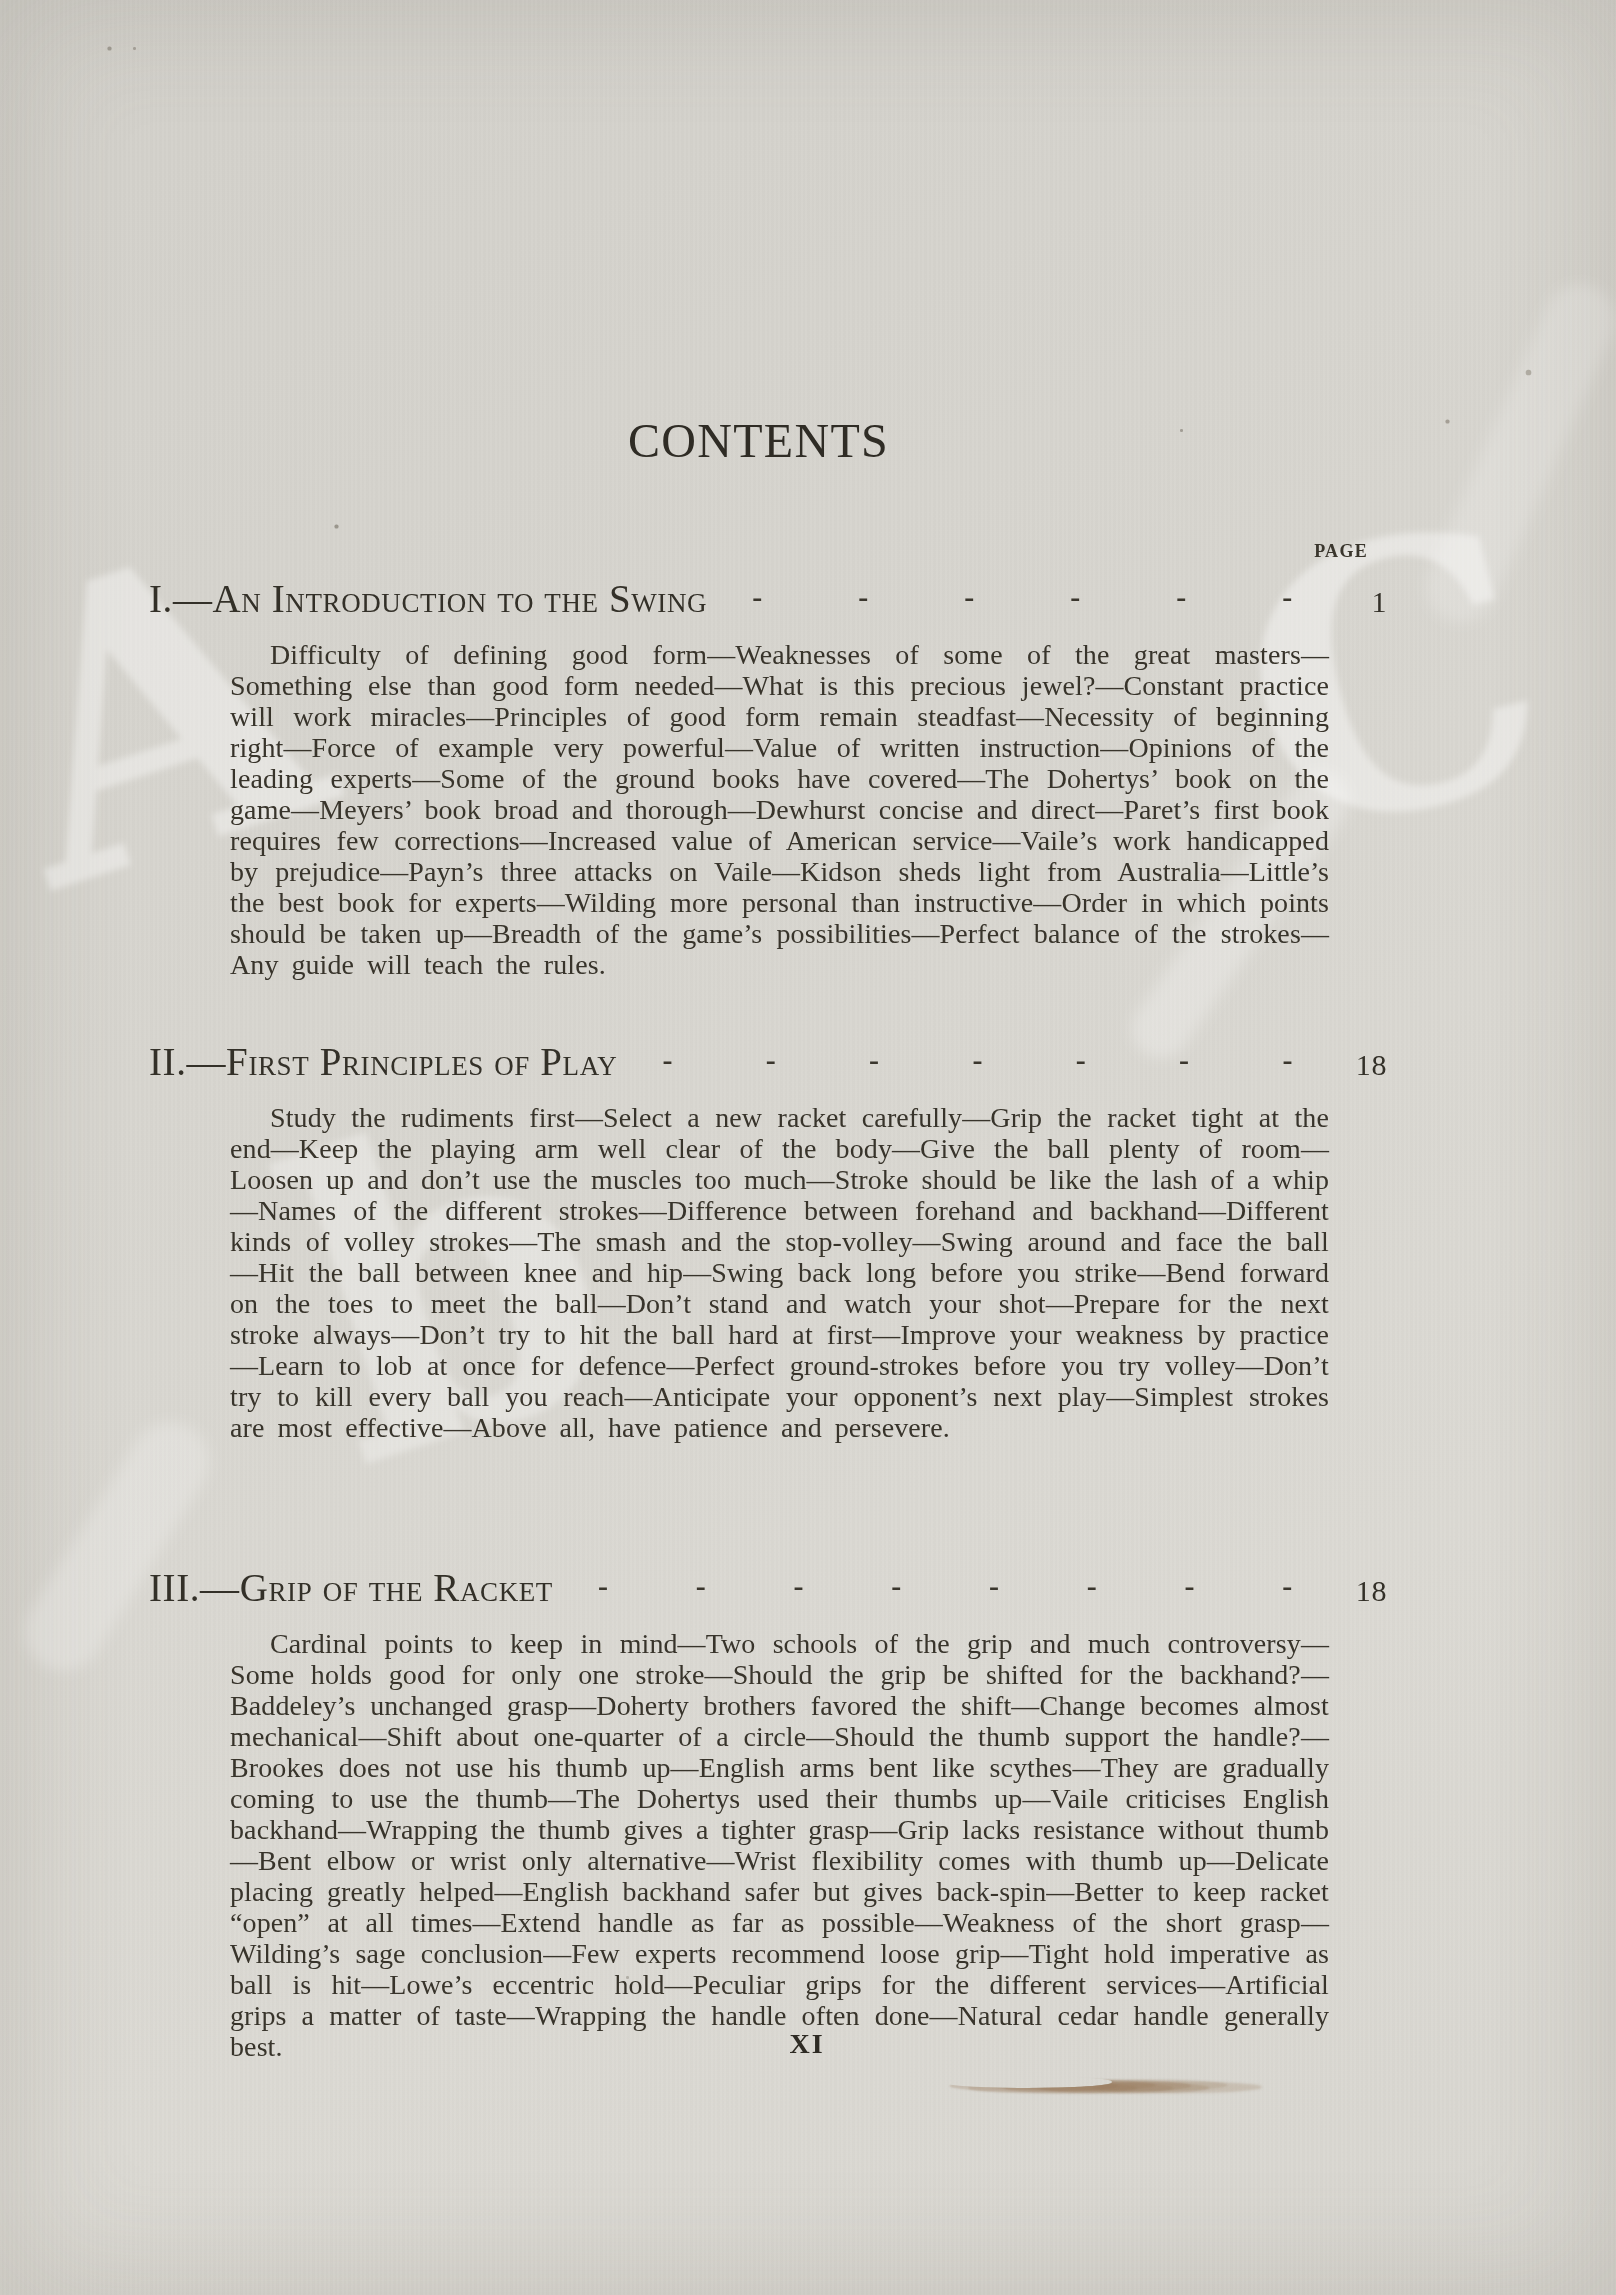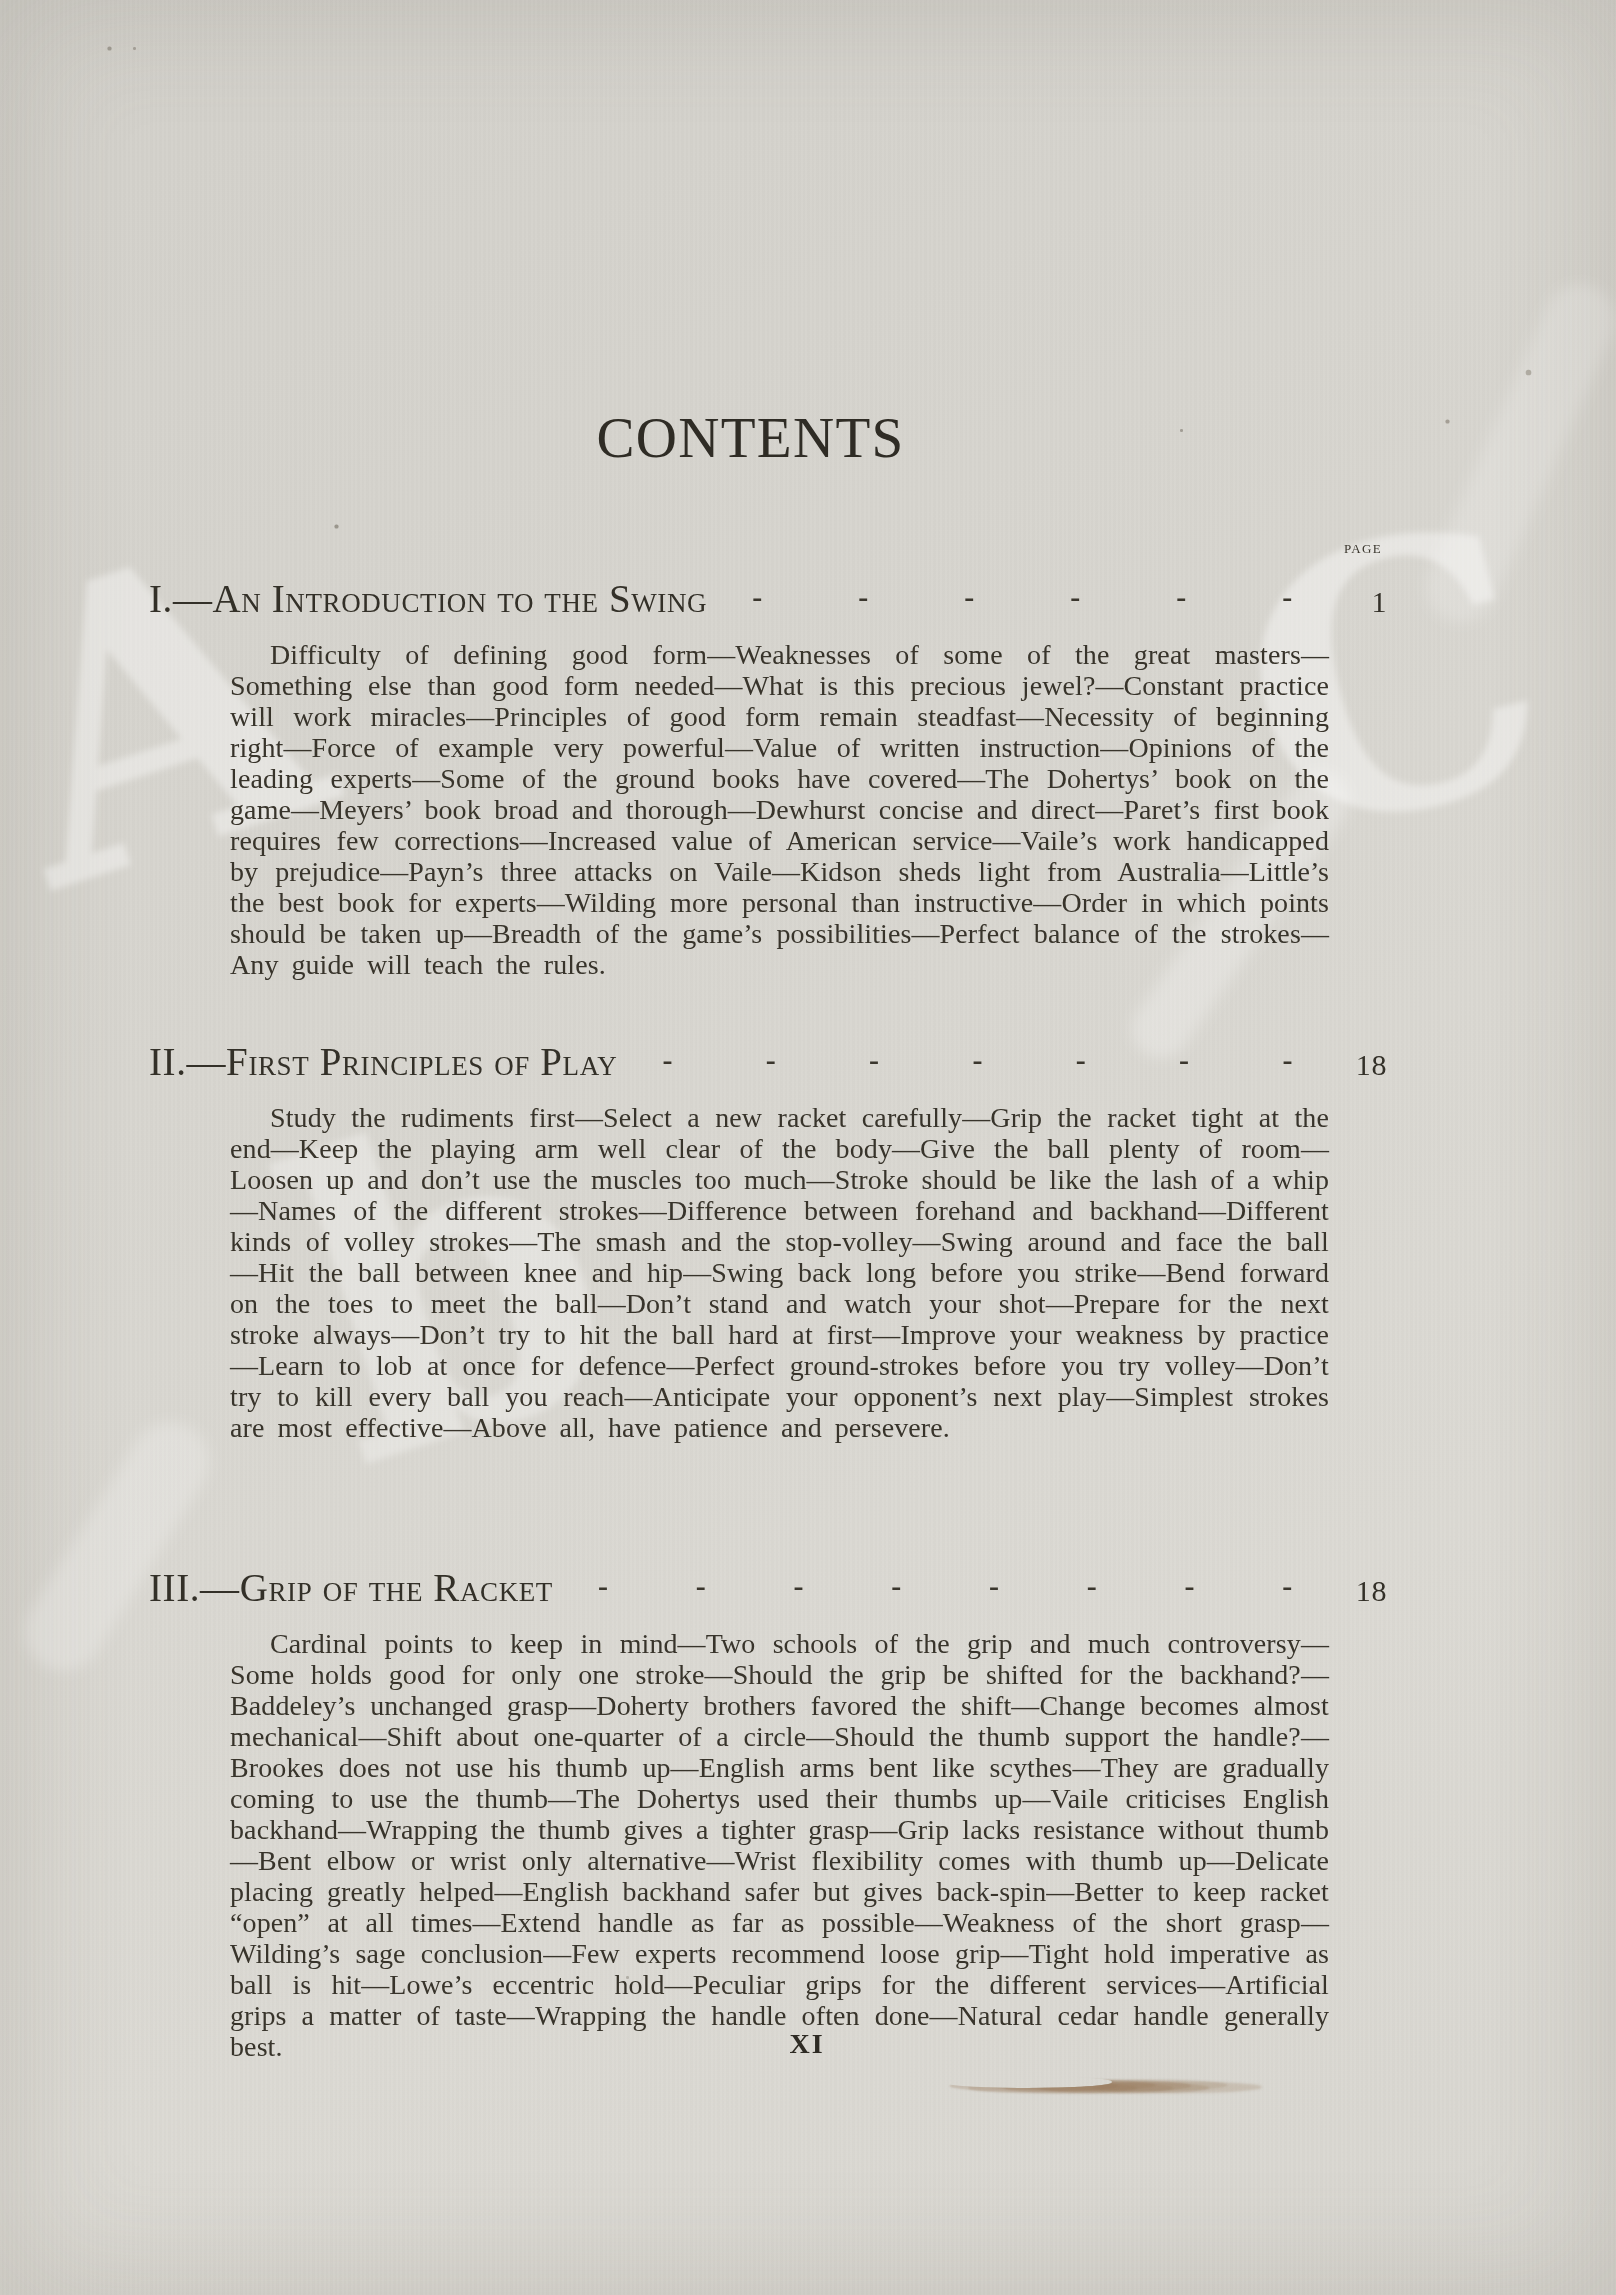--- a/index.html
+++ b/index.html
@@ -27,27 +27,27 @@
   .wm-0{left:3.9px;top:519px;font-size:389px;transform:rotate(-18deg);}
   .wm-1{left:305px;top:1076px;font-size:415px;transform:rotate(-18deg);color:rgba(255,255,255,0.30);}
   .wm-2{left:1248px;top:499px;font-size:363px;transform:rotate(-14deg);color:rgba(255,255,255,0.40);}
   .wm-band{position:absolute;background:rgba(255,255,255,0.26);filter:blur(7.1px);border-radius:39px;}
   .band-1{left:1212px;top:746px;width:58px;height:337px;transform:rotate(35deg);}
   .band-2{left:78px;top:1407px;width:78px;height:279px;transform:rotate(32deg);background:rgba(255,255,255,0.22);}
   .band-3{left:1485px;top:272px;width:71px;height:363px;transform:rotate(24deg);background:rgba(255,255,255,0.18);}
   
   .ink{position:absolute;inset:0;z-index:2;}
   .title{
-    position:absolute;top:405px;left:0;width:1501px;margin:0;
-    text-align:center;font-size:57px;font-weight:400;letter-spacing:1.3px;
+    position:absolute;top:405px;left:0;width:1501px;margin:8px;
+    text-align:center;font-size:48px;font-weight:400;letter-spacing:1.3px;
     color:#2f2c25;
   }
   .page-col-label{
-    position:absolute;top:541px;right:235px;
-    font-size:13px;font-weight:400;letter-spacing:1.3px;color:#3a362d;
+    position:absolute;top:541px;right:249px;
+    font-size:18px;font-weight:700;letter-spacing:1.3px;color:#3a362d;
   }
   .entries{position:absolute;left:149px;top:0;width:1238px;}
   .entry{position:absolute;left:0;width:1238px;}
   .entry-0{top:579px;}
   .entry-1{top:1042px;}
   .entry-2{top:1568px;}
   .entry-heading{
     display:flex;align-items:baseline;
     font-variant-caps:small-caps;font-size:39px;line-height:1.05;
     letter-spacing:0.6px;color:#333028;white-space:nowrap;

